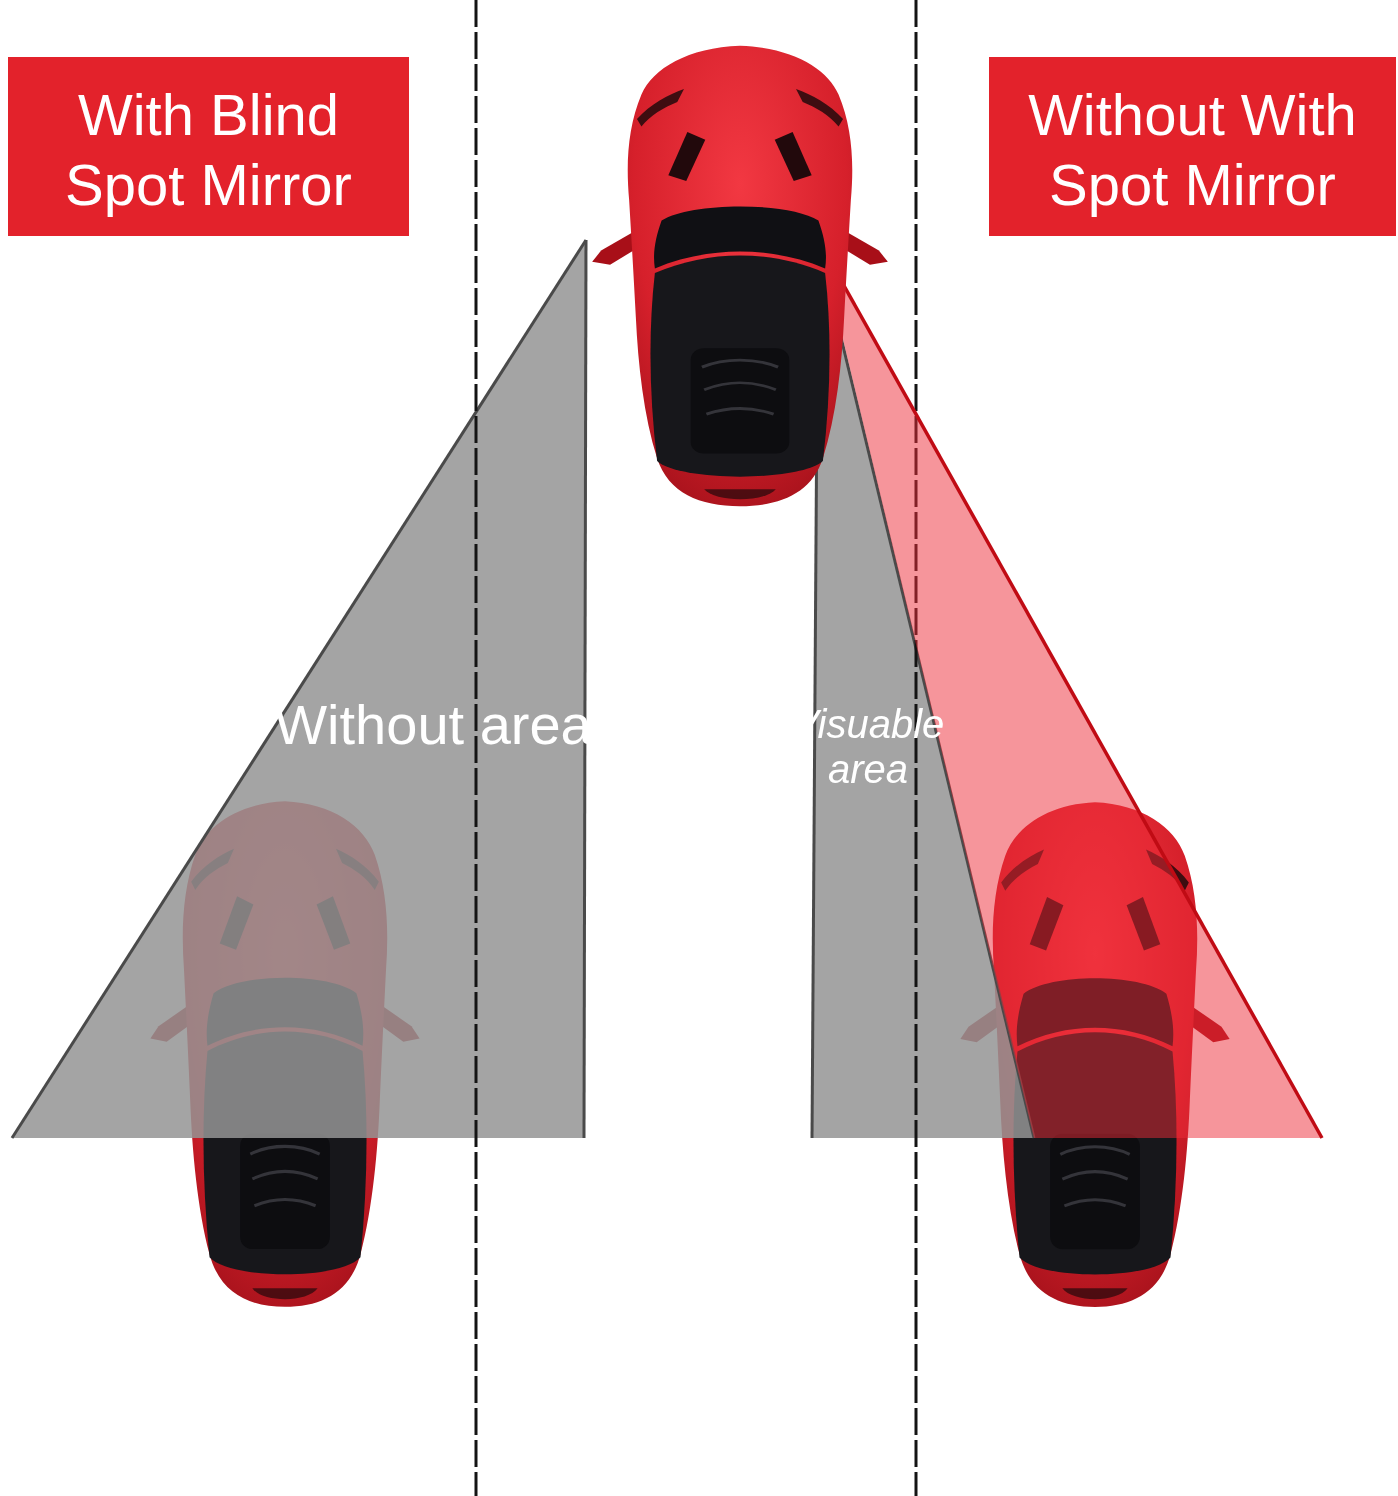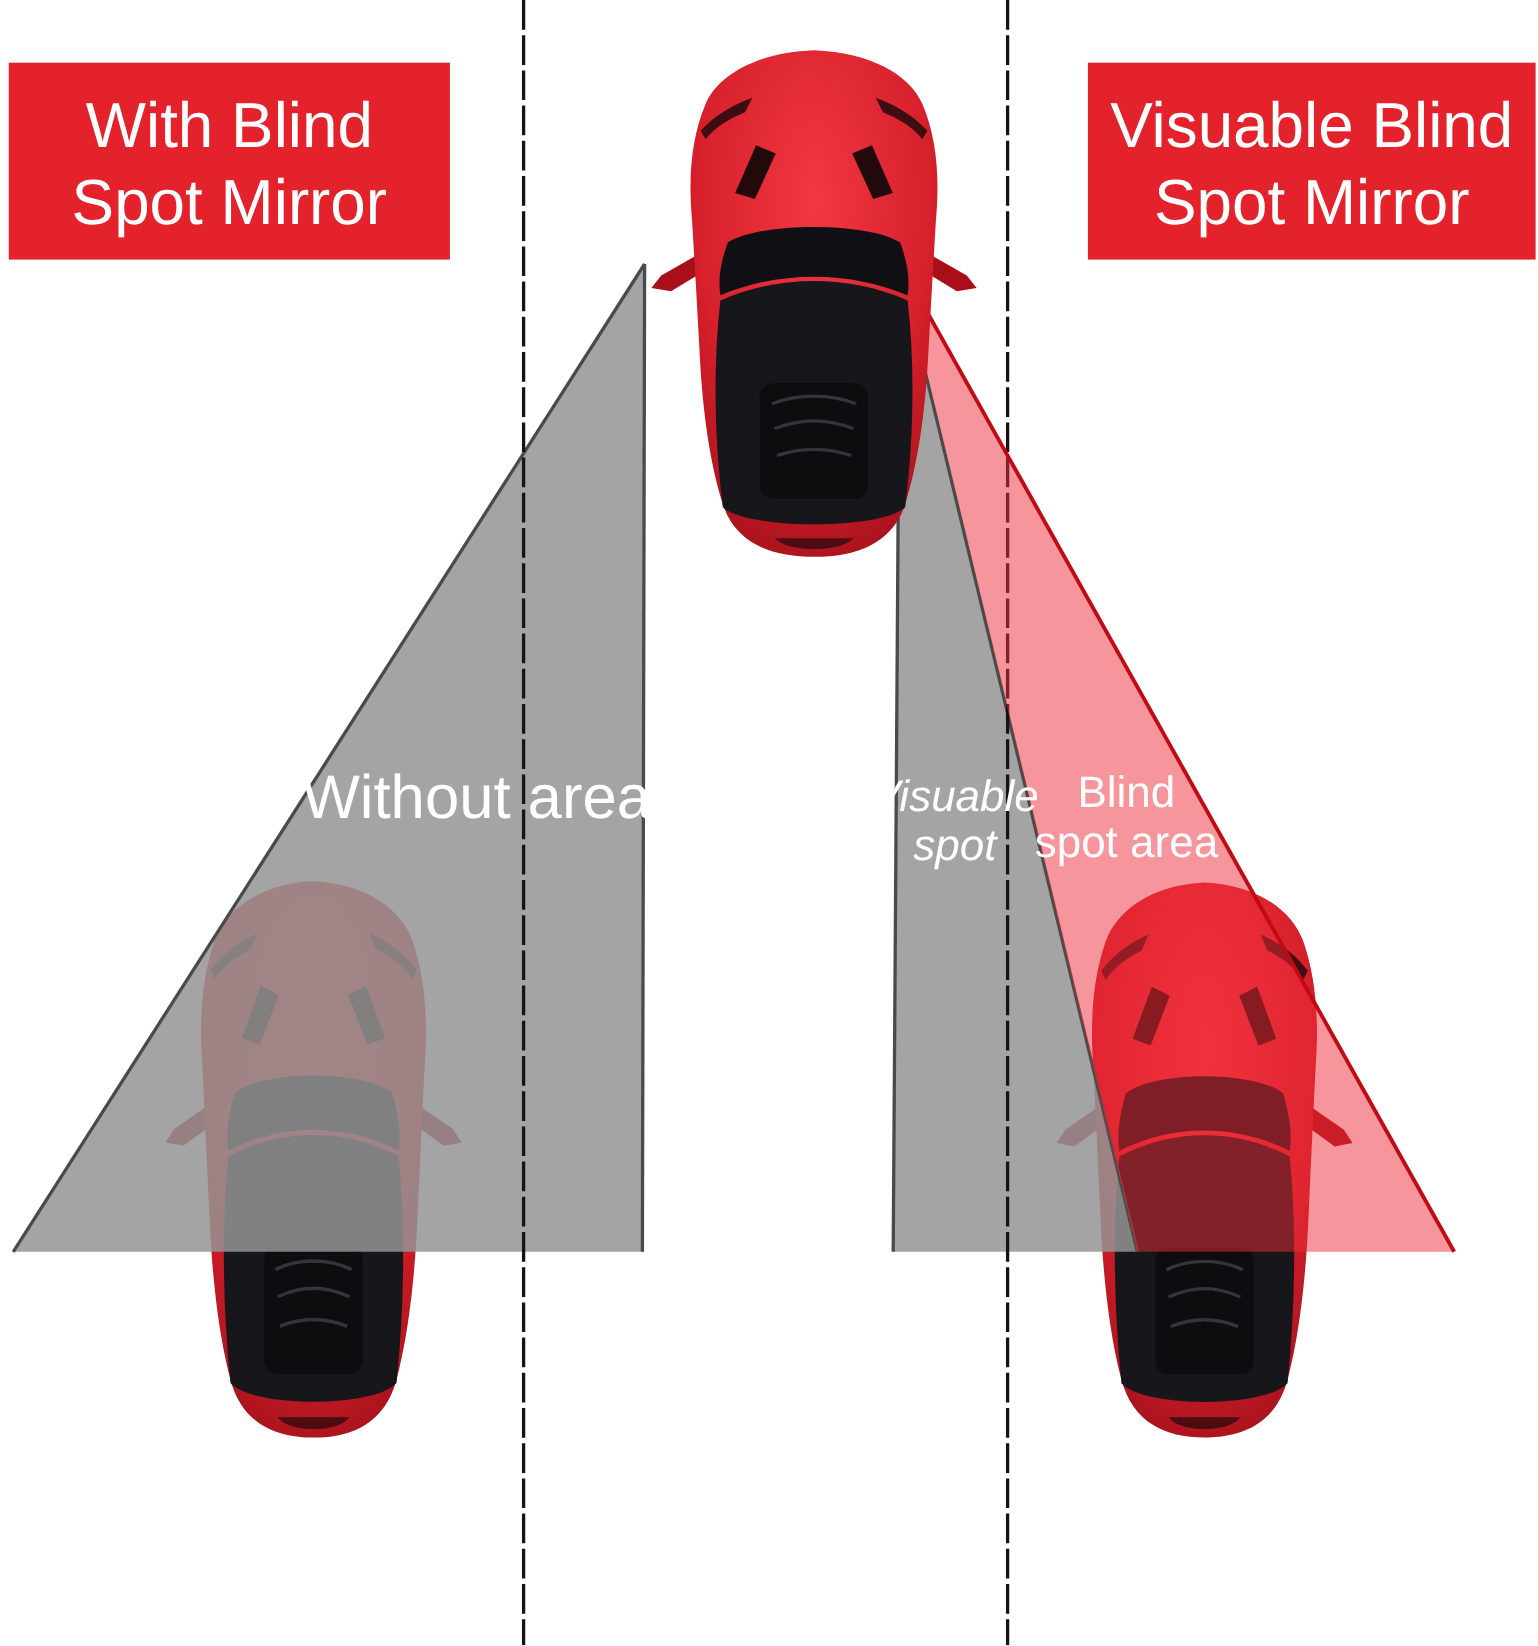--- a/index.html
+++ b/index.html
@@ -114,29 +114,25 @@
     <line class="cone-edge-red" x1="820" y1="243" x2="1322" y2="1138"></line>
 
     <use href="#car-top" x="572" y="40" width="336" height="470"></use>
   </svg>
 
   <div class="banner banner-left">
     <span>With Blind</span>
     <span>Spot Mirror</span>
   </div>
   <div class="banner banner-right">
-    <span>Visuable Blind</span>
+    <span>Without With</span>
     <span>Spot Mirror</span>
   </div>
 
   <div class="cone-label label-left-visible">Without area</div>
 
   <div class="cone-label label-right-visible">
     <div>Visuable</div>
-    <div>spot</div>
+    <div>area</div>
   </div>
 
-  <div class="cone-label label-blind">
-    <div>Blind</div>
-    <div>spot area</div>
-  </div>
 
 </div>
 
 </body></html>

